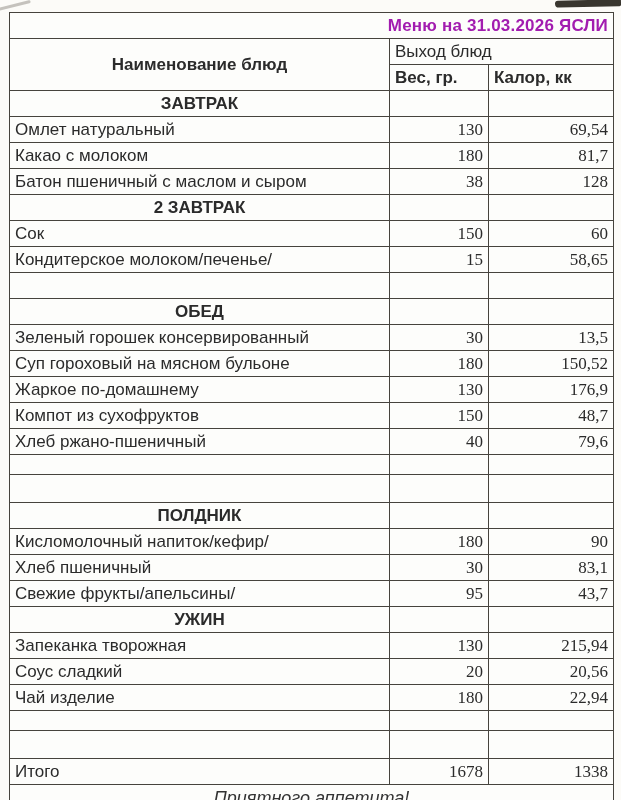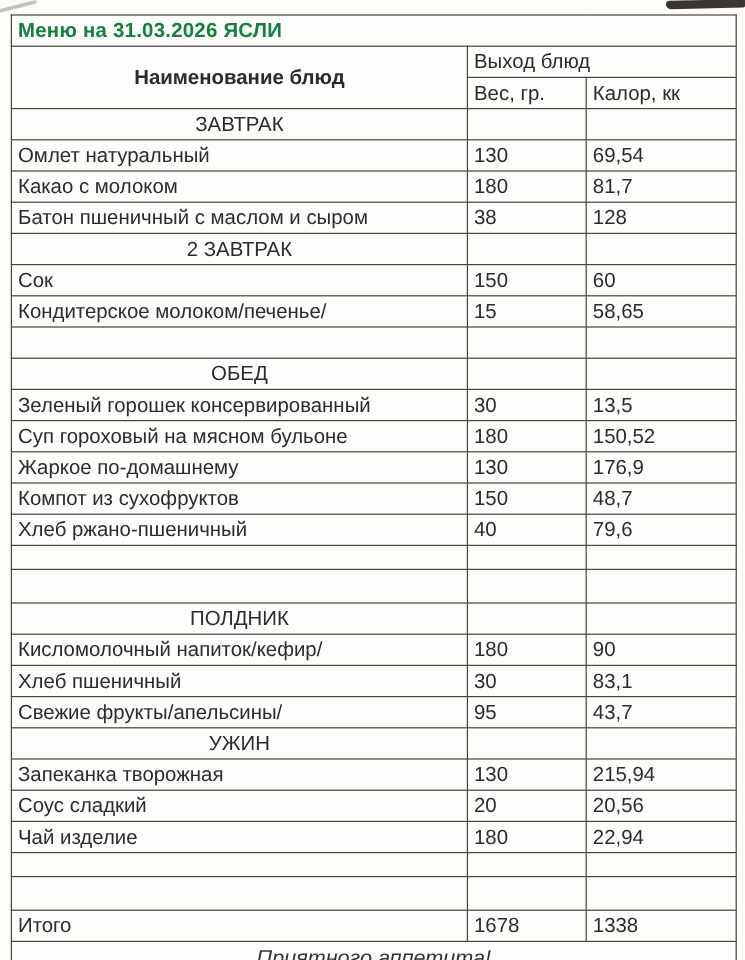--- a/index.html
+++ b/index.html
@@ -53,45 +53,45 @@
     font-size: 17px;
     height: 25px;
     line-height: 1.05;
     white-space: nowrap;
     overflow: hidden;
     background: #fdfdfb;
   }
   .title-cell {
     font-size: 23px;
     font-weight: bold;
-    text-align: left;
+    text-align: right;
     height: 30px;
-    color: #15803d;
+    color: #a21caf;
     letter-spacing: 0.2px;
   }
   .name-header {
     text-align: center;
     font-weight: bold;
   }
   .group-header {
     text-align: left;
     font-weight: normal;
     height: 24px;
   }
   .sub-header {
     text-align: left;
-    font-weight: normal;
+    font-weight: bold;
     height: 24px;
   }
   td.dish-name { text-align: left; }
   td.section-name {
     text-align: center;
-    font-weight: normal;
-  }
-  td.num { text-align: left; }
+    font-weight: bold;
+  }
+  td.num { text-align: right; font-family: Liberation Serif, serif; }
   tr.h-short td { height: 19px; }
   tr.h-tall td { height: 27px; }
   tr.footer-row td {
     text-align: center;
     font-style: italic;
     font-size: 18px;
     height: 27px;
     font-weight: normal;
     color: #333;
   }

